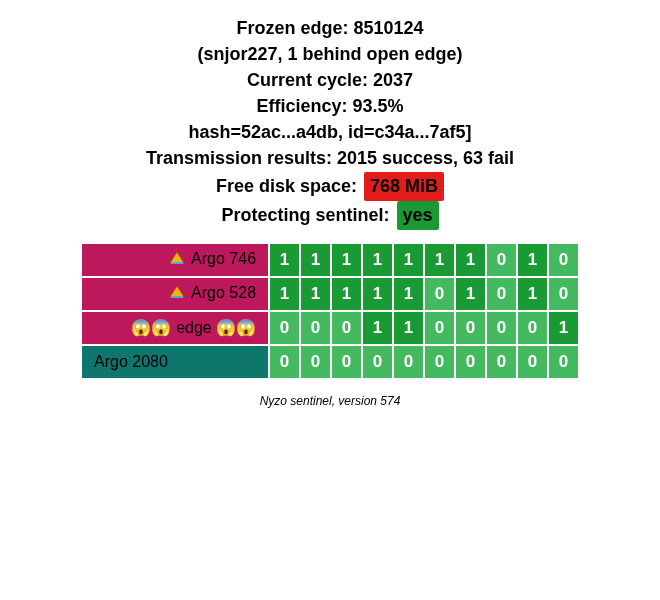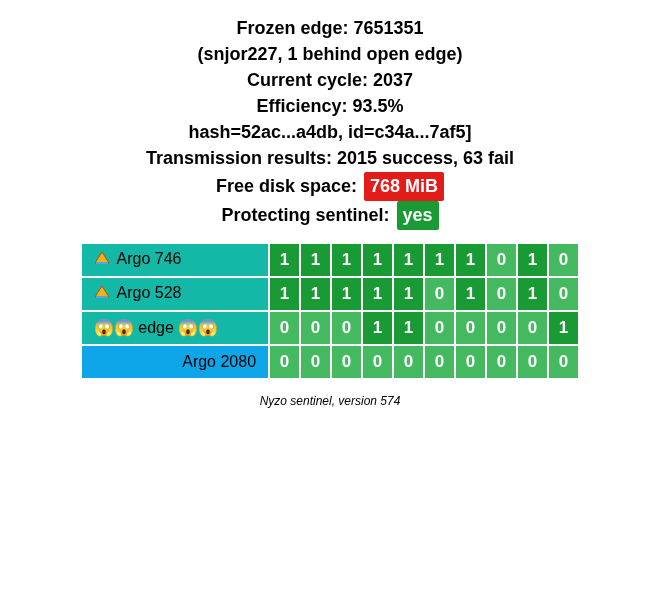--- a/index.html
+++ b/index.html
@@ -13,49 +13,49 @@
   .header-block {
     text-align: center;
     font-weight: bold;
     font-size: 18px;
     line-height: 1.45;
     margin-bottom: 12px;
   }
   .header-line { white-space: nowrap; }
   .badge {
     display: inline-block;
-    color: #ffffff;
+    color: #000000;
     padding: 1px 6px 2px 6px;
     font-weight: bold;
     border-radius: 2px;
     margin-left: 2px;
   }
   .badge-red { background: #e31b1b; }
   .badge-green { background: #1a9a34; text-align: center; }
   .table-wrap {
     margin: 0 auto;
     width: 500px;
   }
   table {
     border-collapse: collapse;
     width: 100%;
   }
   td { border: 2px solid #fff; }
   td.name-cell {
-    background: #14b8a6;
+    background: #be185d;
     color: #000;
     font-size: 16px;
     padding: 6px 12px;
     width: 164px;
-    text-align: left;
+    text-align: right;
     white-space: nowrap;
   }
   td.name-cell.light {
-    background: #0ea5e9;
-    text-align: right;
+    background: #0f766e;
+    text-align: left;
   }
   td.bit {
     width: 30px;
     text-align: center;
     color: #fff;
     font-weight: bold;
     font-size: 17px;
     padding: 6px 0;
   }
   .b1 { background: #1a9a34; }
@@ -71,21 +71,21 @@
     font-size: 12px;
     margin-top: 14px;
   }
 </style>
 </head>
 <body>
 
 <div class="header-block">
   <div class="header-line">
     <span>Frozen edge:</span>
-    <span>7651351</span>
+    <span>8510124</span>
   </div>
   <div class="header-line">(snjor227, 1 behind open edge)</div>
   <div class="header-line">
     <span>Current cycle:</span>
     <span>2037</span>
   </div>
   <div class="header-line">
     <span>Efficiency:</span>
     <span>93.5%</span>
   </div>

